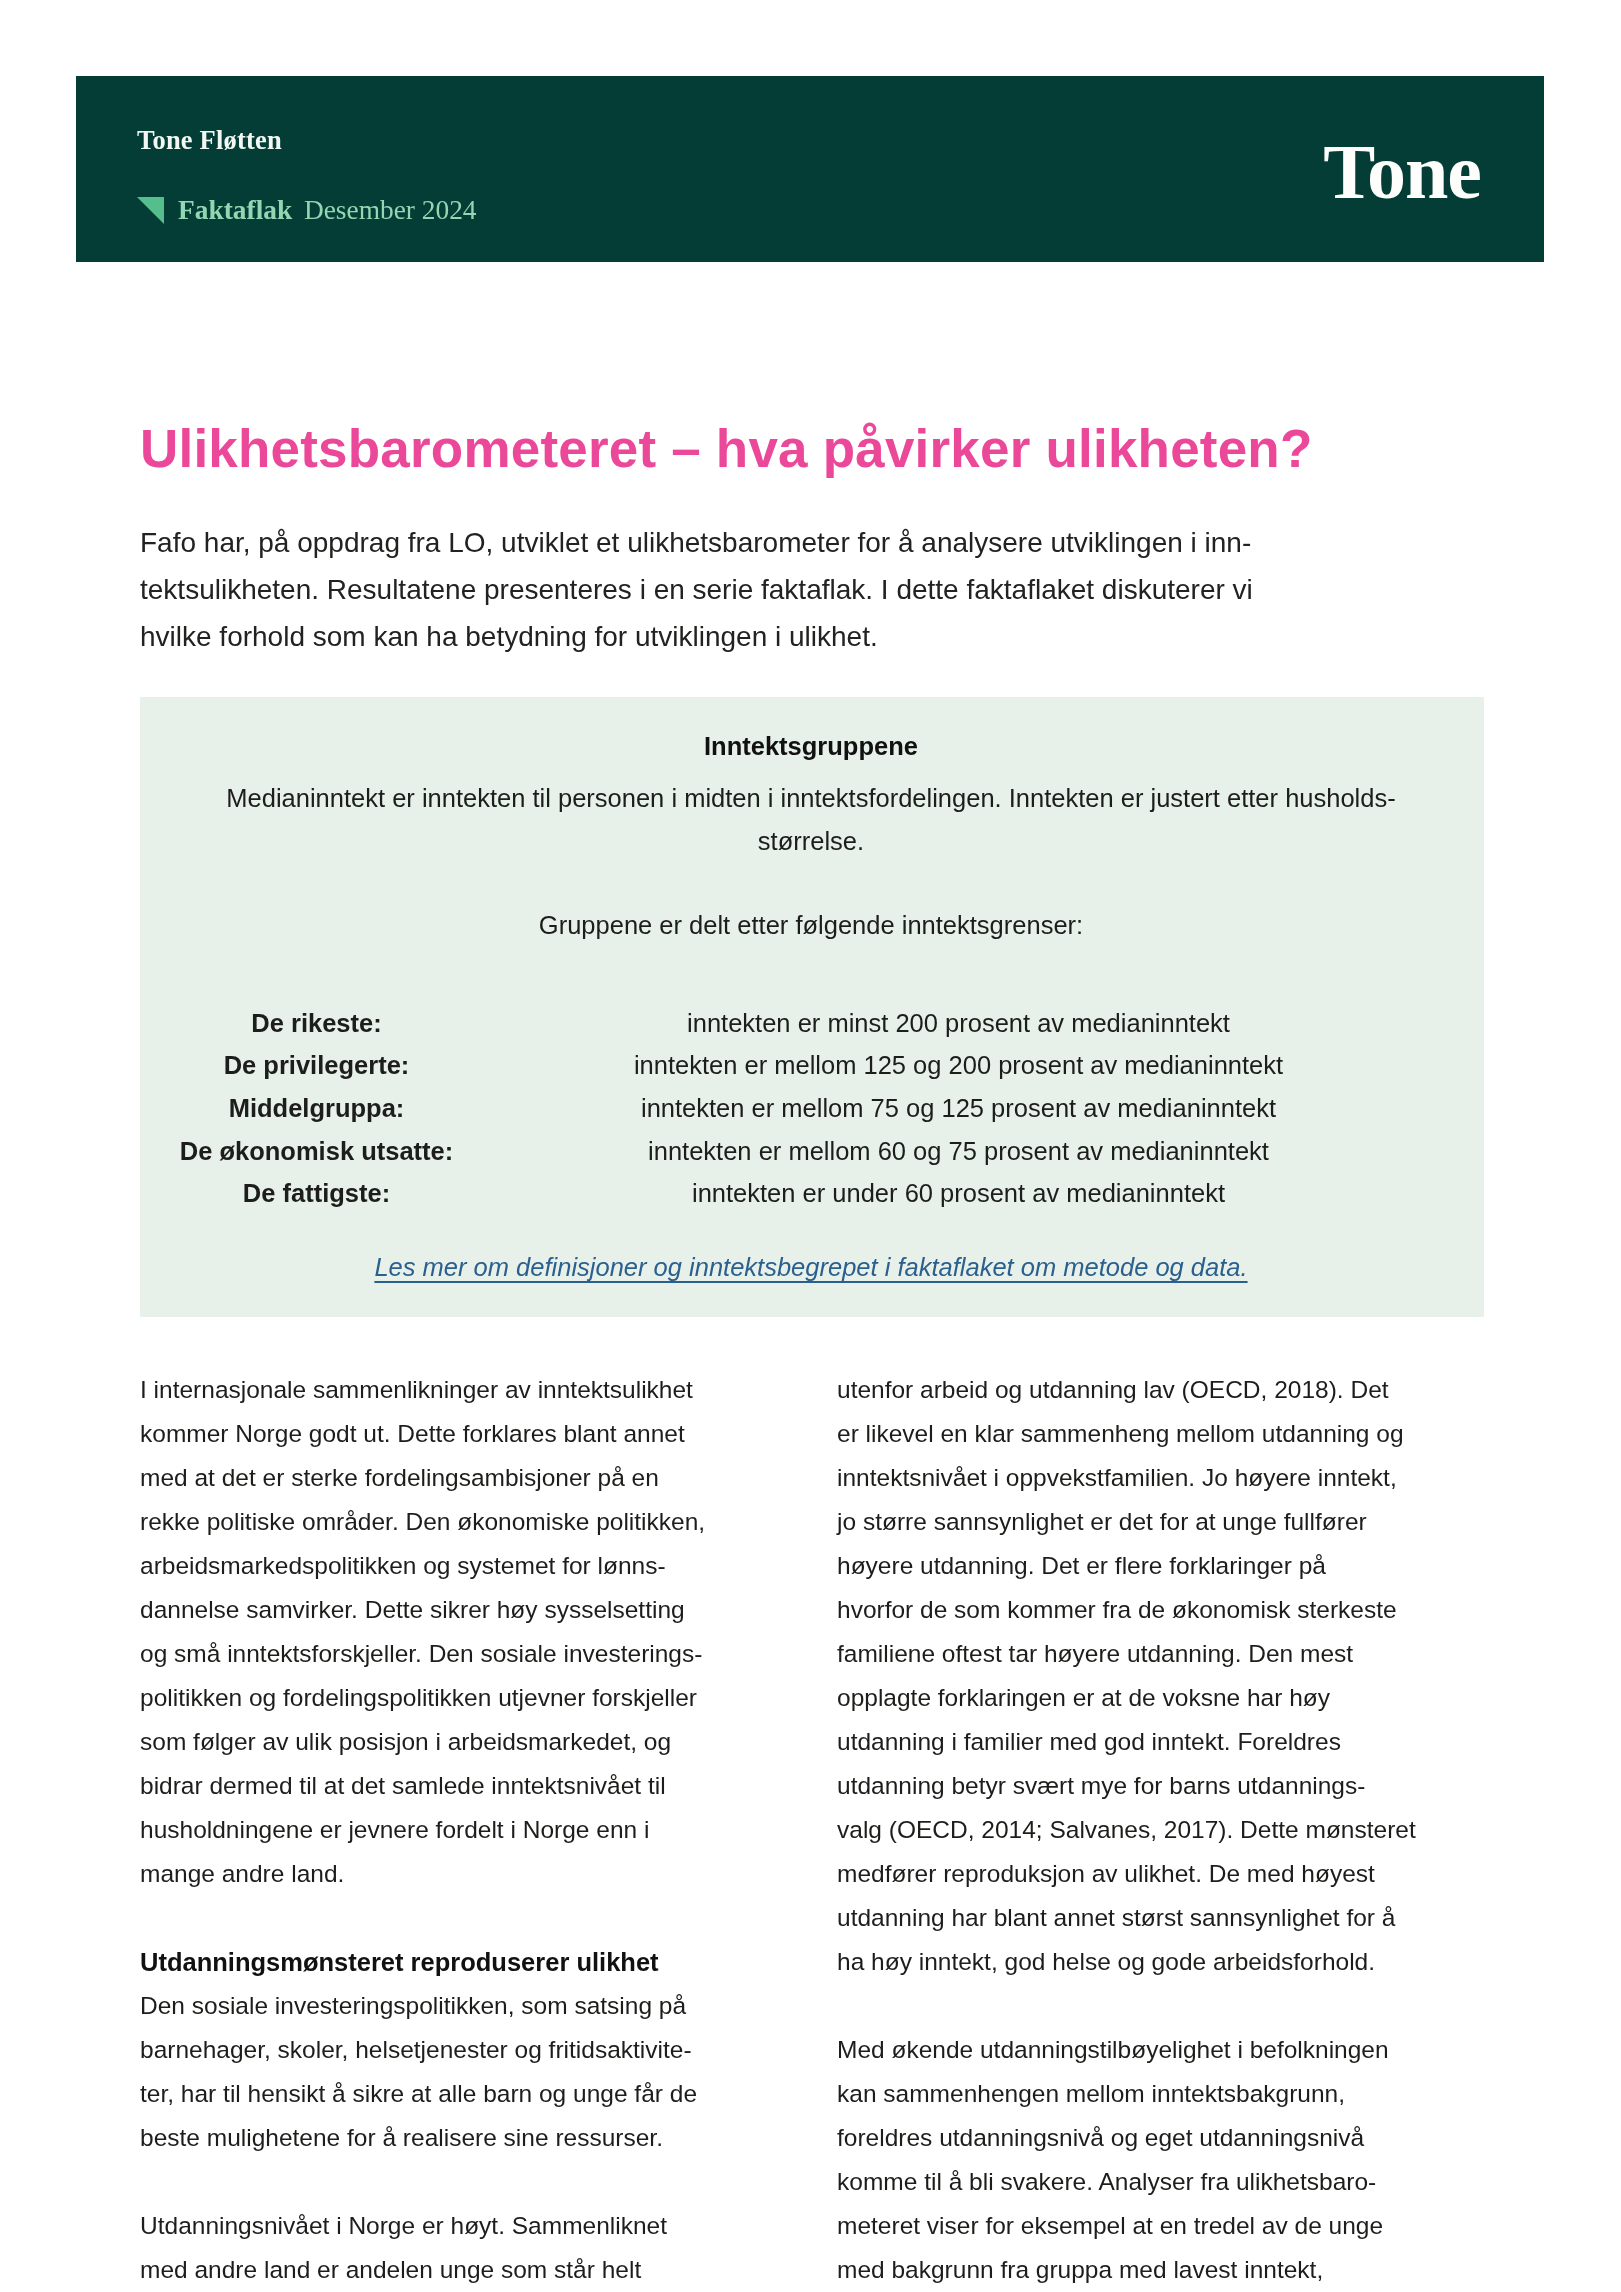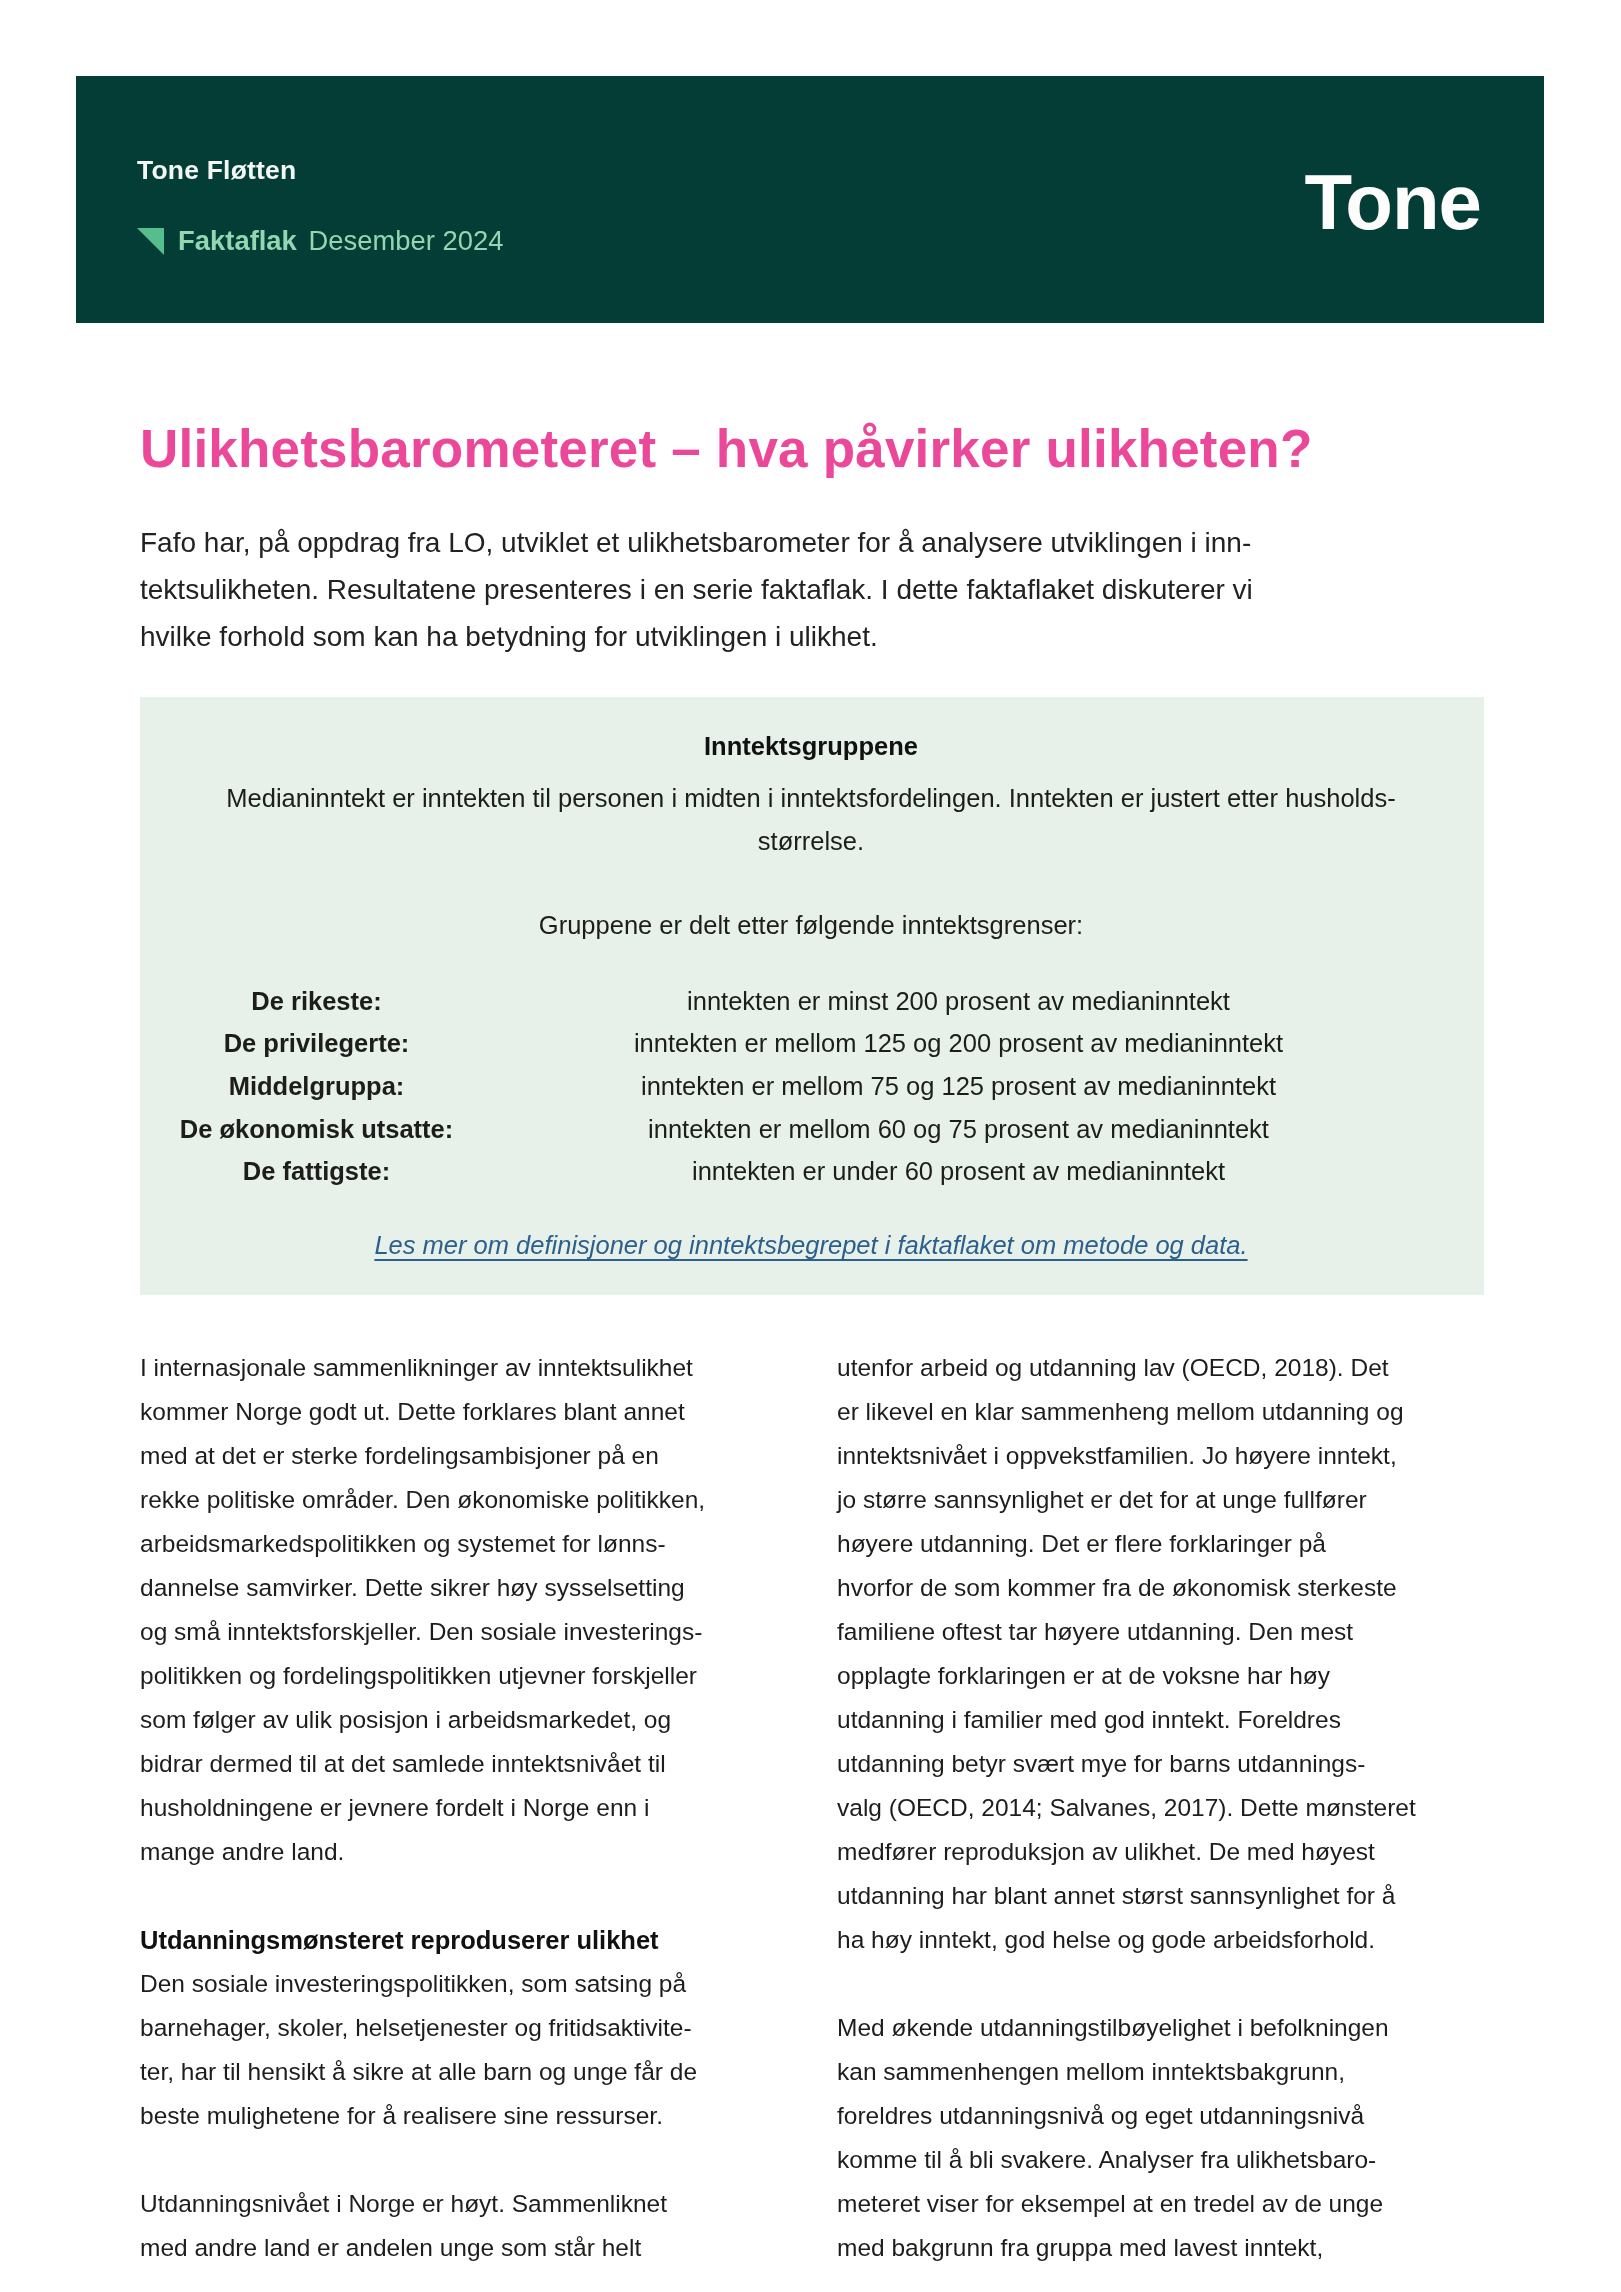--- a/index.html
+++ b/index.html
@@ -15,24 +15,25 @@
   html,body{margin:0;padding:0;}
   body{
     width:1621px;height:2293px;
     background:#ffffff;
     font-family:"Liberation Sans",sans-serif;
     color:var(--text_color);
     position:relative;
   }
   
   .band{
-    position:absolute;left:76px;top:76px;width:1468px;height:247px;
+    position:absolute;left:76px;top:76px;width:1468px;height:186px;
     background:var(--header_bg);
     display:flex;justify-content:space-between;align-items:center;
     padding:0 63px 0 61px;
+    font-family:Liberation Serif, serif;
   }
   .band-left{display:flex;flex-direction:column;gap:39px;margin-top:13.7px;}
   .author{color:#f2f7f4;font-size:26.5px;font-weight:700;letter-spacing:0.2px;}
   .series-row{display:flex;align-items:center;gap:13.7px;font-size:27.4px;}
   .tri-icon{width:27.4px;height:27.4px;display:inline-block;flex:0 0 auto;}
   .series-label{color:var(--accent_green);font-weight:700;}
   .series-date{color:var(--accent_green);font-weight:400;margin-left:-2px;text-align:right;}
   .logo{
     color:var(--logo_white);font-size:78px;font-weight:700;
     letter-spacing:-1px;line-height:1;margin-top:5.9px;
@@ -52,21 +53,21 @@
   .infobox{
     background:var(--infobox_bg);
     margin-top:37px;
     padding:35px 31px 35px 29px;
     text-align:center;
   }
   .ib-heading{font-size:25.5px;font-weight:700;margin:0 0 15.7px 0;color:#111;}
   .ib-text{font-size:25.5px;line-height:43px;margin:0;white-space:pre-line;}
   .ib-sub{margin-top:41px;}
   .groups{
-    margin-top:39px;
+    margin-top:61px;
     display:grid;
     grid-template-columns:295px 1fr;
     row-gap:12.7px;
     font-size:25.5px;line-height:30px;
   }
   .g-term{font-weight:700;}
   .ib-link{
     display:inline-block;margin-top:45px;
     font-size:25.5px;color:var(--link_blue);
     text-decoration:underline;text-underline-offset:4.9px;font-style:italic;

